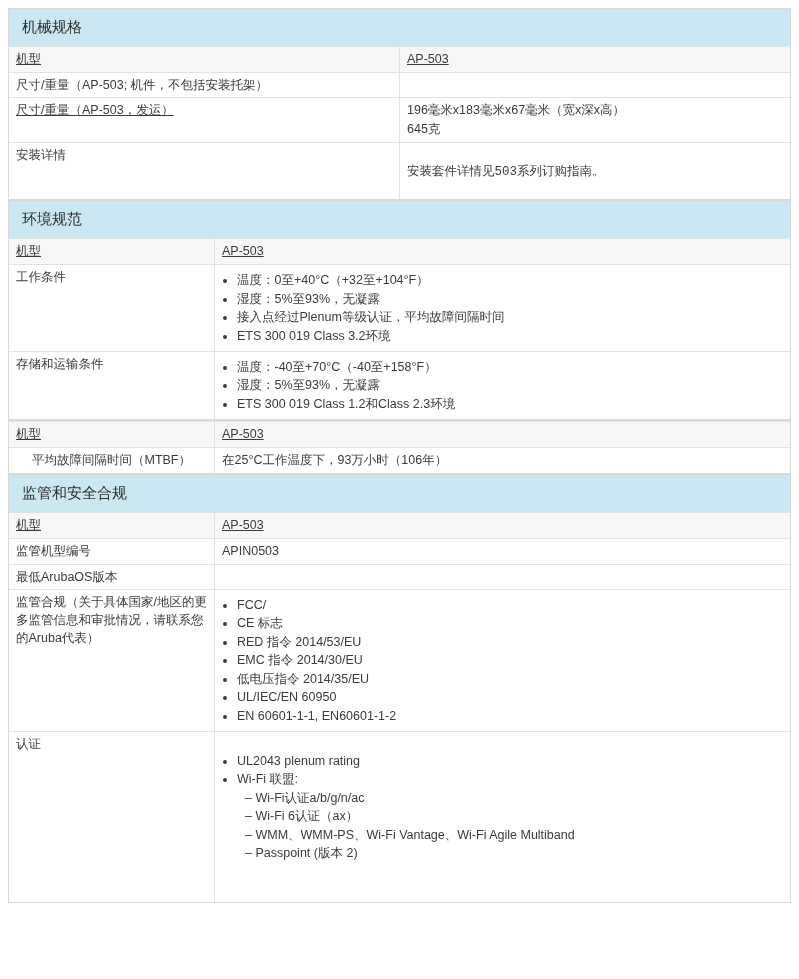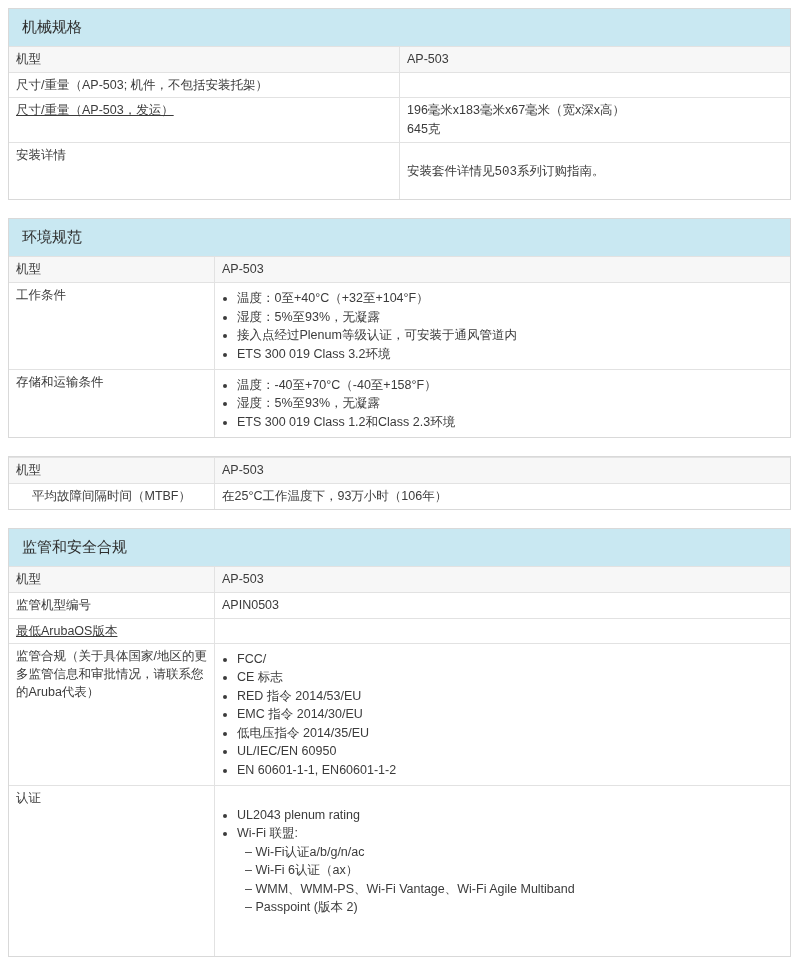--- a/index.html
+++ b/index.html
@@ -7,36 +7,35 @@
   body {
     font-family: "Liberation Sans", "DejaVu Sans", sans-serif;
     font-size: 12.5px;
     color: #3b3b3b;
     width: 799px;
   }
   .page { padding: 8px 8px 11px 8px; }
 
   .spec-table {
     border: 1px solid var(--border-outer, #d9d9d9);
-    margin-bottom: 18px;
     background: #ffffff;
   }
   .spec-title {
     background: var(--header-bg, #c9e8f2);
     padding: 9px 13px 10px 13px;
     font-size: 15px;
     line-height: 18px;
     color: #2f2f2f;
   }
   .spec-row {
     display: flex;
     border-top: 1px solid var(--border-inner, #e2e2e2);
     background: #ffffff;
   }
-  .spec-body .spec-row:first-child { background: var(--shaded-bg, #f7f7f7); }
+  .spec-body .spec-row:first-child { background: var(--shaded-bg, #f7f7f7); text-decoration: underline; }
 
   .cell { padding: 3px 7px; line-height: 18px; }
   .cell.label {
     flex: none;
     border-right: 1px solid var(--border-inner, #e2e2e2);
   }
   .cell.value { flex: 1 1 auto; min-width: 0; }
 
   .cell .line { margin: 0; line-height: 19px; }
 
@@ -94,21 +93,21 @@
           <div class="cell value">
             <div class="line">AP-503</div>
           </div>
         </div>
         <div class="spec-row">
           <div class="cell label" style="width: 206px;">工作条件</div>
           <div class="cell value">
             <ul class="blist">
               <li class="b">温度：0至+40°C（+32至+104°F）</li>
               <li class="b">湿度：5%至93%，无凝露</li>
-              <li class="b">接入点经过Plenum等级认证，可安装于通风管道内</li>
+              <li class="b">接入点经过Plenum等级认证，平均故障间隔时间</li>
               <li class="b">ETS 300 019 Class 3.2环境</li>
             </ul>
           </div>
         </div>
         <div class="spec-row">
           <div class="cell label" style="width: 206px;">存储和运输条件</div>
           <div class="cell value">
             <ul class="blist">
               <li class="b">温度：-40至+70°C（-40至+158°F）</li>
               <li class="b">湿度：5%至93%，无凝露</li>
@@ -143,21 +142,21 @@
             <div class="line">AP-503</div>
           </div>
         </div>
         <div class="spec-row">
           <div class="cell label" style="width: 206px;">监管机型编号</div>
           <div class="cell value">
             <div class="line">APIN0503</div>
           </div>
         </div>
         <div class="spec-row">
-          <div class="cell label" style="width: 206px; text-decoration: underline;">最低ArubaOS版本</div>
+          <div class="cell label" style="width: 206px;">最低ArubaOS版本</div>
         </div>
         <div class="spec-row">
           <div class="cell label" style="width: 206px;">监管合规（关于具体国家/地区的更多监管信息和审批情况，请联系您的Aruba代表）</div>
           <div class="cell value">
             <ul class="blist">
               <li class="b">FCC/</li>
               <li class="b">CE 标志</li>
               <li class="b">RED 指令 2014/53/EU</li>
               <li class="b">EMC 指令 2014/30/EU</li>
               <li class="b">低电压指令 2014/35/EU</li>

